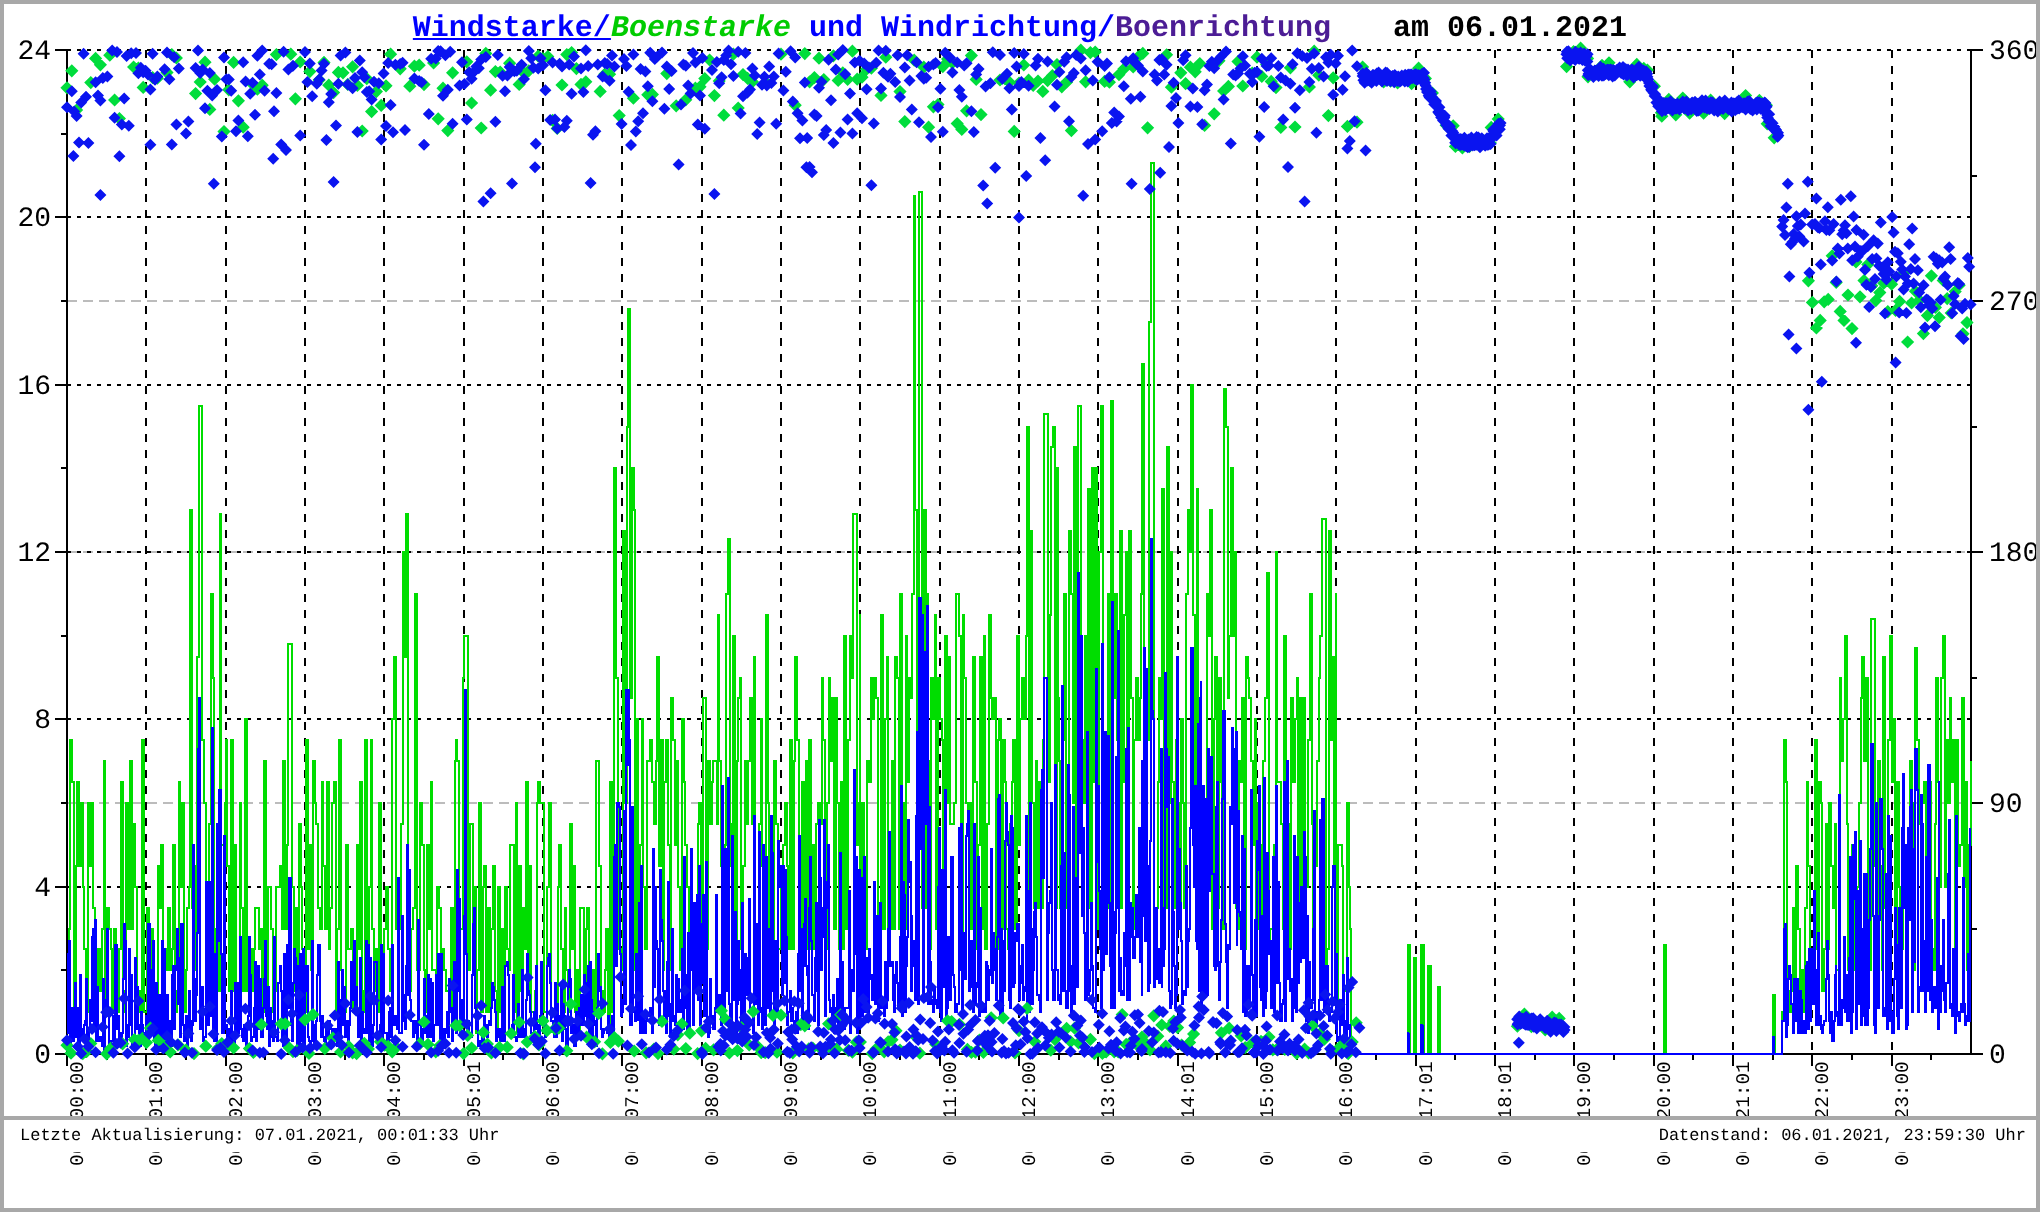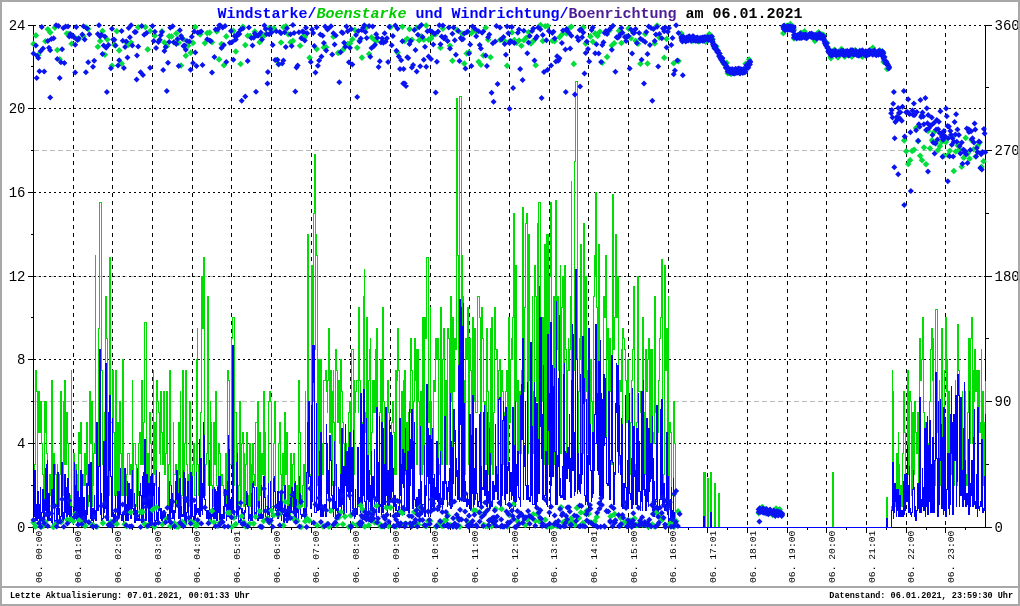--- a/index.html
+++ b/index.html
@@ -7,34 +7,34 @@
     position:relative;width:1020px;height:606px;background:#ffffff;
     border:2px solid #a8a8a8;box-sizing:border-box;overflow:hidden;
     font-family:"Liberation Mono","DejaVu Sans Mono",monospace;
   }
   #title{
     position:absolute;left:0;top:4px;width:100%;text-align:center;
     font-size:15px;font-weight:bold;letter-spacing:0;white-space:pre;
   }
   #plotsvg{position:absolute;left:0;top:0;}
   #footer{
-    position:absolute;left:0;top:584px;width:100%;height:18px;box-sizing:border-box;
+    position:absolute;left:0;top:556px;width:100%;height:18px;box-sizing:border-box;
     border-top:2px solid #a8a8a8;display:flex;justify-content:space-between;align-items:center;
-    font-size:8.5px;font-weight:bold;color:#000;background:#fff;
+    font-size:8.5px;font-weight:normal;color:#000;background:#fff;
   }
   #footer span{white-space:pre;}
   #footer .l{margin-left:8px;}
   #footer .r{margin-right:5px;padding-left:44px;}
   text{font-family:"Liberation Mono","DejaVu Sans Mono",monospace;fill:#000;}
 </style>
 </head>
 <body>
 
 <div id="win">
-  <div id="title"><span style="color: rgb(0, 0, 255);">Windstarke/</span><span style="color: rgb(0, 204, 0); font-style: italic;">Boenstarke</span><span style="color: rgb(0, 0, 255);"> und Windrichtung/</span><span style="color: #4c1d95;">Boenrichtung</span><span style="color: rgb(0, 0, 0);"> am 06.01.2021</span></div>
+  <div id="title"><span style="color: rgb(0, 0, 255); text-decoration: underline;">Windstarke/</span><span style="color: rgb(0, 204, 0); font-style: italic;">Boenstarke</span><span style="color: rgb(0, 0, 255);"> und Windrichtung/</span><span style="color: #4c1d95;">Boenrichtung</span><span style="color: rgb(0, 0, 0); padding-left: 22px;"> am 06.01.2021</span></div>
   <svg id="plotsvg" width="1016" height="584" viewBox="2 2 1016 584">
       <g>
         <line x1="33.5" y1="401.5" x2="985.5" y2="401.5" stroke="#bcbcbc" stroke-width="1" stroke-dasharray="5 3" shape-rendering="crispEdges"></line>
         <line x1="33.5" y1="276" x2="985.5" y2="276" stroke="#bcbcbc" stroke-width="1" stroke-dasharray="5 3" shape-rendering="crispEdges"></line>
         <line x1="33.5" y1="150.5" x2="985.5" y2="150.5" stroke="#bcbcbc" stroke-width="1" stroke-dasharray="5 3" shape-rendering="crispEdges"></line>
         <line x1="33.5" y1="443.3333333333333" x2="985.5" y2="443.3333333333333" stroke="#000" stroke-width="1" stroke-dasharray="2 3" shape-rendering="crispEdges"></line>
         <line x1="33.5" y1="359.66666666666663" x2="985.5" y2="359.66666666666663" stroke="#000" stroke-width="1" stroke-dasharray="2 3" shape-rendering="crispEdges"></line>
         <line x1="33.5" y1="276" x2="985.5" y2="276" stroke="#000" stroke-width="1" stroke-dasharray="2 3" shape-rendering="crispEdges"></line>
         <line x1="33.5" y1="192.33333333333331" x2="985.5" y2="192.33333333333331" stroke="#000" stroke-width="1" stroke-dasharray="2 3" shape-rendering="crispEdges"></line>
         <line x1="33.5" y1="108.66666666666669" x2="985.5" y2="108.66666666666669" stroke="#000" stroke-width="1" stroke-dasharray="2 3" shape-rendering="crispEdges"></line>

